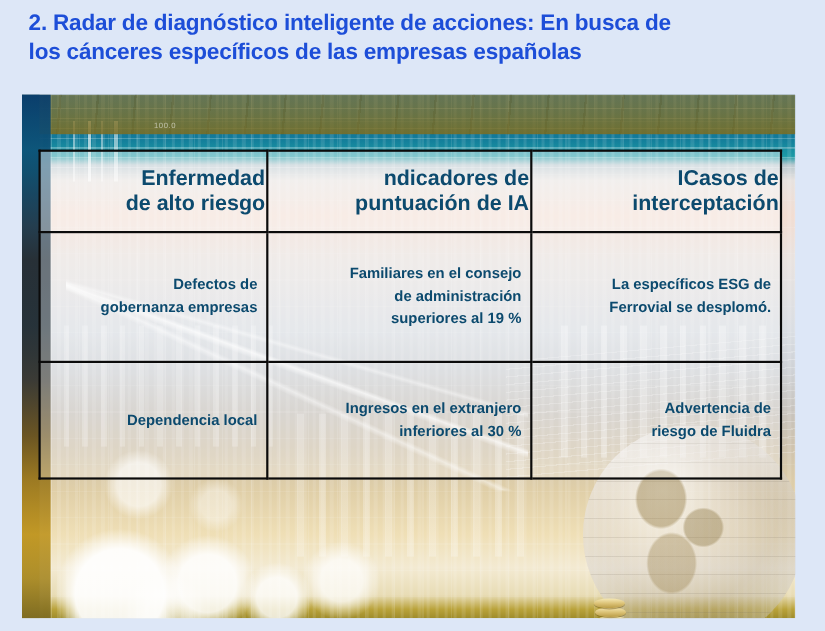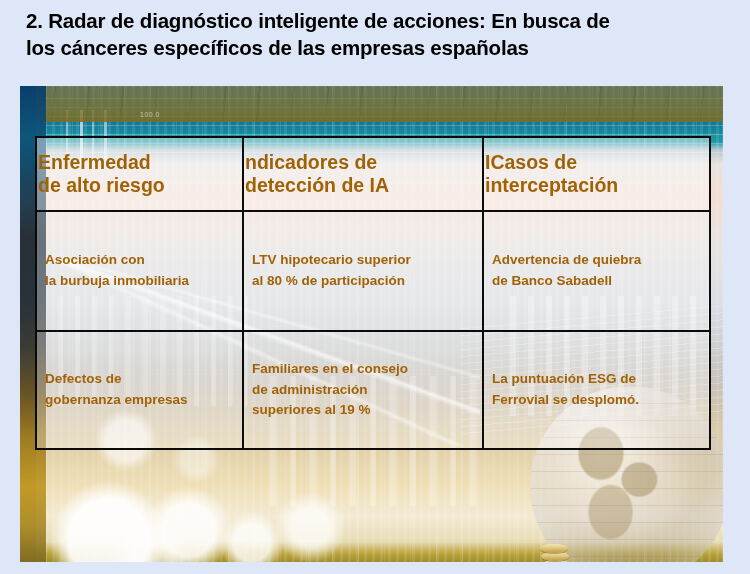--- a/index.html
+++ b/index.html
@@ -14,21 +14,21 @@
     overflow: hidden;
     position: relative;
   }
 
   
   #slide-title {
     position: absolute;
     left: 26px;
     top: 8px;
     width: 700px;
-    color: #000000;
+    color: #1d4ed8;
     font-size: 20.5px;
     font-weight: bold;
     line-height: 1.30;
     letter-spacing: -0.2px;
     white-space: pre-line;
   }
 
   
   #photo-frame {
     position: absolute;
@@ -263,23 +263,23 @@
   #risk-table {
     position: absolute;
     left: 15px;
     top: 50px;
     width: 662px;
     border-collapse: collapse;
     table-layout: fixed;
   }
   #risk-table td {
     border: 2.5px solid #0b0b0b;
-    text-align: left;
+    text-align: right;
     vertical-align: middle;
-    color: #a16207;
+    color: #0c4a6e;
     background: rgba(255,255,255,0.30);
   }
   #risk-table .col-a { width: 203px; }
   #risk-table .col-b { width: 236px; }
   #risk-table .col-c { width: 223px; }
 
   .hdr-cell {
     height: 70px;
     font-size: 19.5px;
     font-weight: bold;
@@ -353,39 +353,38 @@
   <div class="bg-layer bg-rightstrip"></div>
 
   <div class="bg-axis-label">100.0</div>
 
   <table id="risk-table">
     <tbody>
       <tr>
         <td class="hdr-cell col-a">Enfermedad
 de alto riesgo</td>
         <td class="hdr-cell col-b">ndicadores de
-detección de IA</td>
+puntuación de IA</td>
         <td class="hdr-cell col-c">ICasos de
 interceptación</td>
       </tr>
 
-      <tr class="row-h-1">
-        <td class="body-cell col-a">Asociación con
-la burbuja inmobiliaria</td>
-        <td class="body-cell col-b">LTV hipotecario superior
-al 80 % de participación</td>
-        <td class="body-cell col-c">Advertencia de quiebra
-de Banco Sabadell</td>
-      </tr>
 
       <tr class="row-h-2">
         <td class="body-cell col-a">Defectos de
 gobernanza empresas</td>
         <td class="body-cell col-b">Familiares en el consejo
 de administración
 superiores al 19 %</td>
-        <td class="body-cell col-c">La puntuación ESG de
+        <td class="body-cell col-c">La específicos ESG de
 Ferrovial se desplomó.</td>
       </tr>
 
+      <tr class="row-h-3">
+        <td class="body-cell col-a">Dependencia local</td>
+        <td class="body-cell col-b">Ingresos en el extranjero
+inferiores al 30 %</td>
+        <td class="body-cell col-c">Advertencia de
+riesgo de Fluidra</td>
+      </tr>
     </tbody>
   </table>
 </div>
 
 </body></html>

